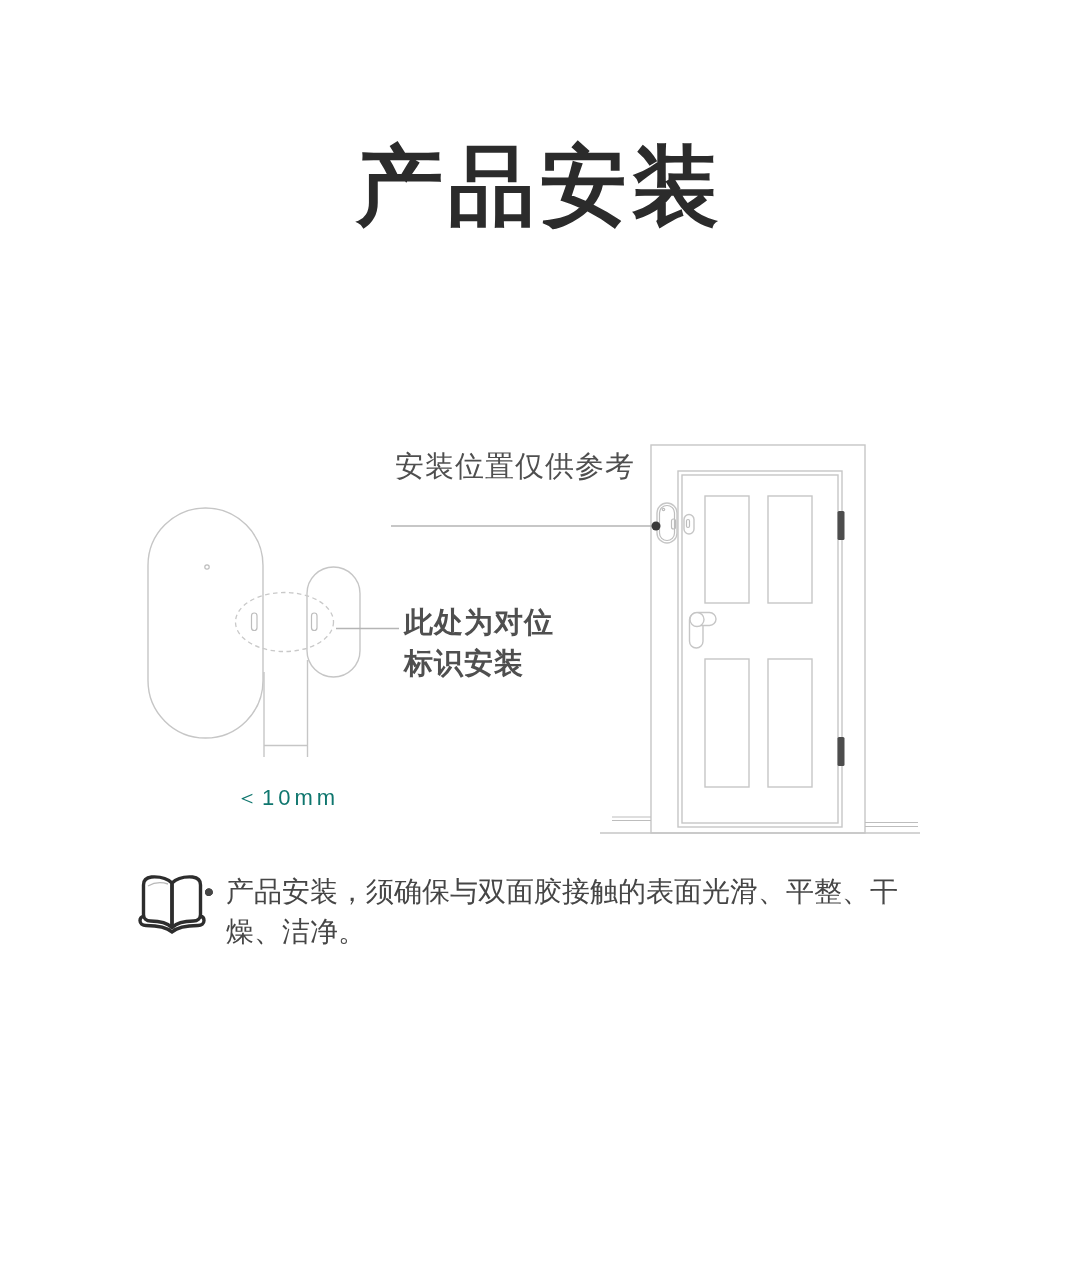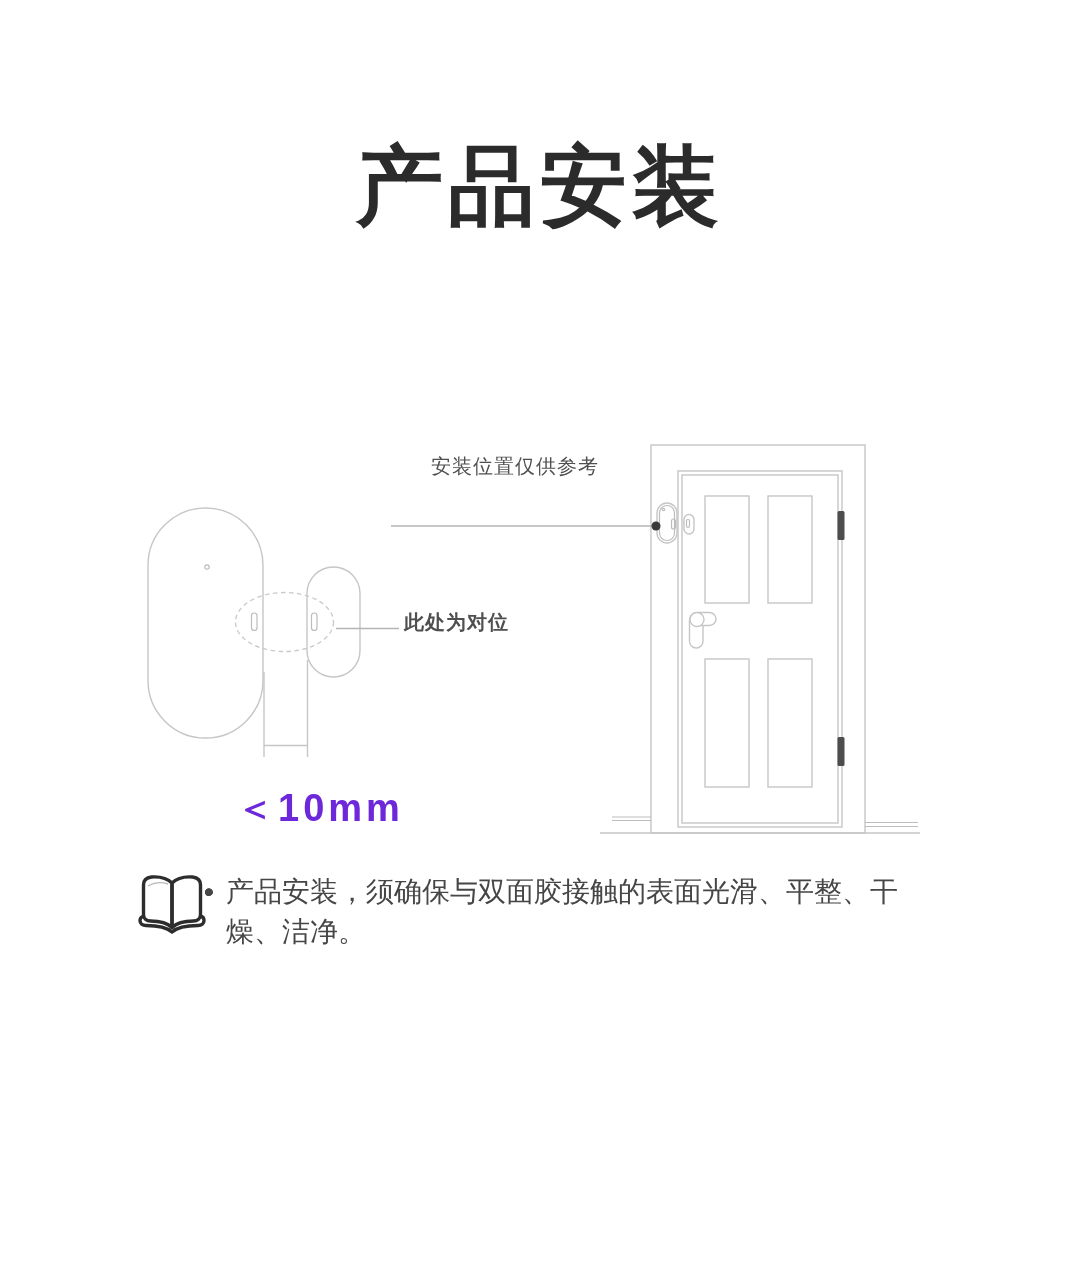--- a/index.html
+++ b/index.html
@@ -25,40 +25,39 @@
   .lnt{fill:none;stroke:#bdbdbd;stroke-width:1.2;}
   .dash{fill:none;stroke:#c9c9c9;stroke-width:1.3;stroke-dasharray:4.5 3.5;}
   .wfill{fill:#ffffff;}
   .hinge{fill:#4d4d4d;stroke:none;}
   .leader{fill:none;stroke:#b5b5b5;stroke-width:1.3;}
   .dot{fill:#3a3a3a;stroke:none;}
 
   .ann{
     position:absolute;
     color:#4f4f4f;
-    font-size:20px;
+    font-size:29px;
     letter-spacing:1px;
   }
   .ann-position{
     left:370px; top:447px; width:290px;
     text-align:center;
     line-height:38px;
   }
   .ann-align{
     left:404px; top:602px;
     line-height:41px;
     font-weight:bold;
   }
   .gap-label{
     position:absolute;
     left:236px; top:783px;
-    font-size:38px;
+    font-size:22px;
     letter-spacing:4px;
-    color:#6d28d9;
-    font-weight:bold;
+    color:#0f766e;
   }
 
   .notes{
     position:absolute;
     left:204px; top:872px;
     width:710px;
     color:#464646;
     font-size:28px;
     line-height:40px;
   }
@@ -130,20 +129,21 @@
     <line x1="391" y1="526" x2="652" y2="526" class="leader"></line>
     <circle cx="656" cy="526" r="4.5" class="dot"></circle>
   </svg>
 
   <div class="ann ann-position">
     <div>安装位置仅供参考</div>
   </div>
 
   <div class="ann ann-align">
     <div>此处为对位</div>
+    <div>标识安装</div>
   </div>
 
   <div class="gap-label">＜10mm</div>
 
   <svg class="book" width="68" height="64" viewBox="0 0 68 64">
     <path class="book-stroke" d="M34 11 C29 6,21 4.5,13.5 5 C8.5 5.5,5.5 8.5,5.5 13 L5.5 42.5 C5.5 46.5,8.5 49,12.5 49 C20 49,29 50.5,34 55.5 Z"></path>
     <path class="book-stroke" d="M34 11 C39 6,47 4.5,54.5 5 C59.5 5.5,62.5 8.5,62.5 13 L62.5 42.5 C62.5 46.5,59.5 49,55.5 49 C48 49,39 50.5,34 55.5 Z"></path>
     <path class="book-stroke" d="M5.5 44.5 C3.5 44.5,2 46,2 48.5 C2 51.5,4.5 53.5,8 53.5 C17 53.5,28 54.5,34 60 C40 54.5,51 53.5,60 53.5 C63.5 53.5,66 51.5,66 48.5 C66 46,64.5 44.5,62.5 44.5"></path>
     <path class="book-thin" d="M10 14 C16 10.5,24 10,30 12"></path>
   </svg>

